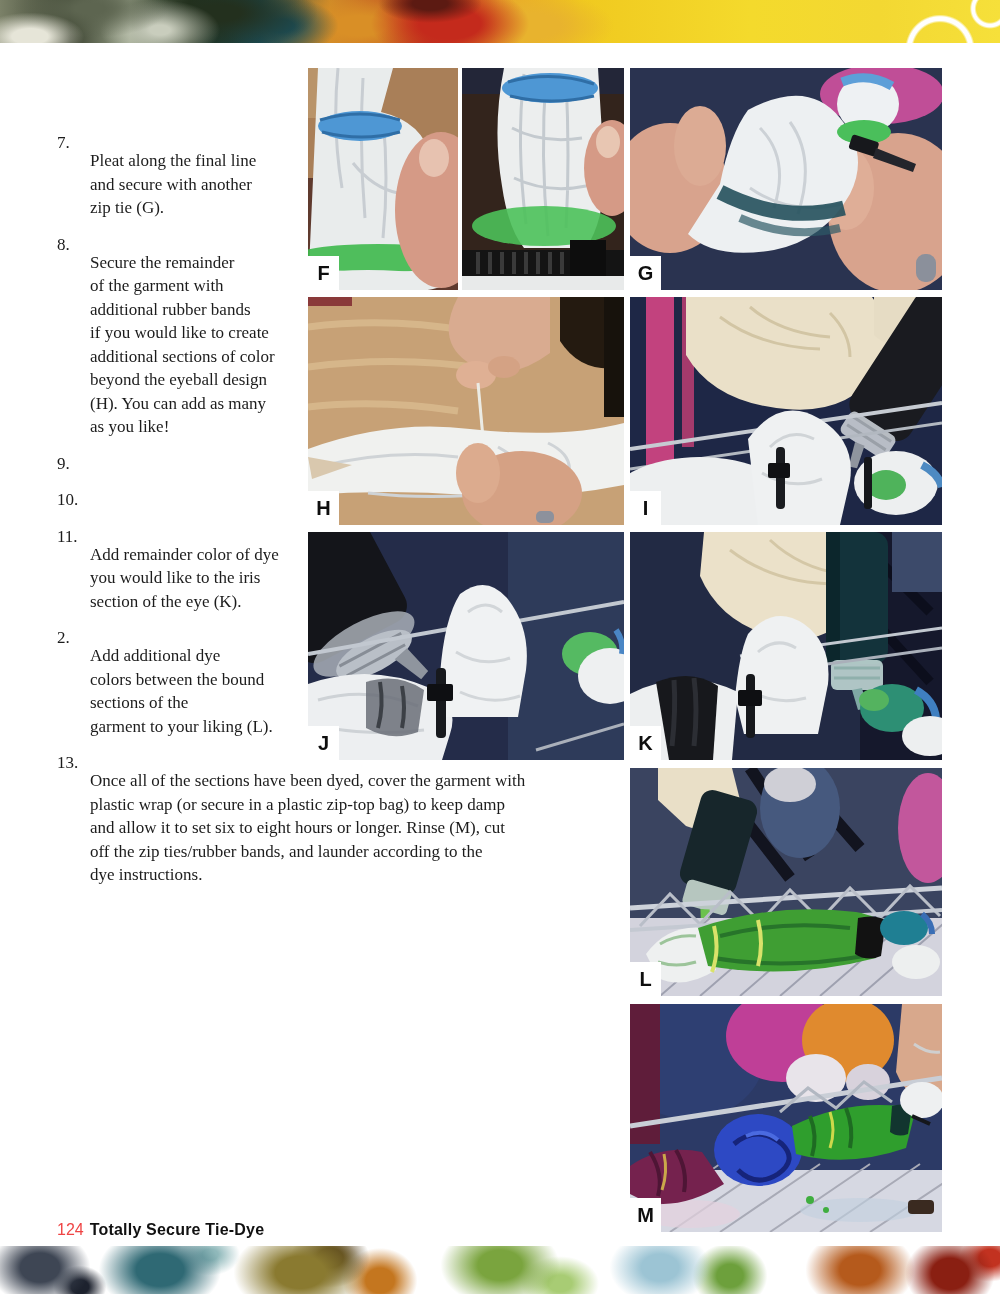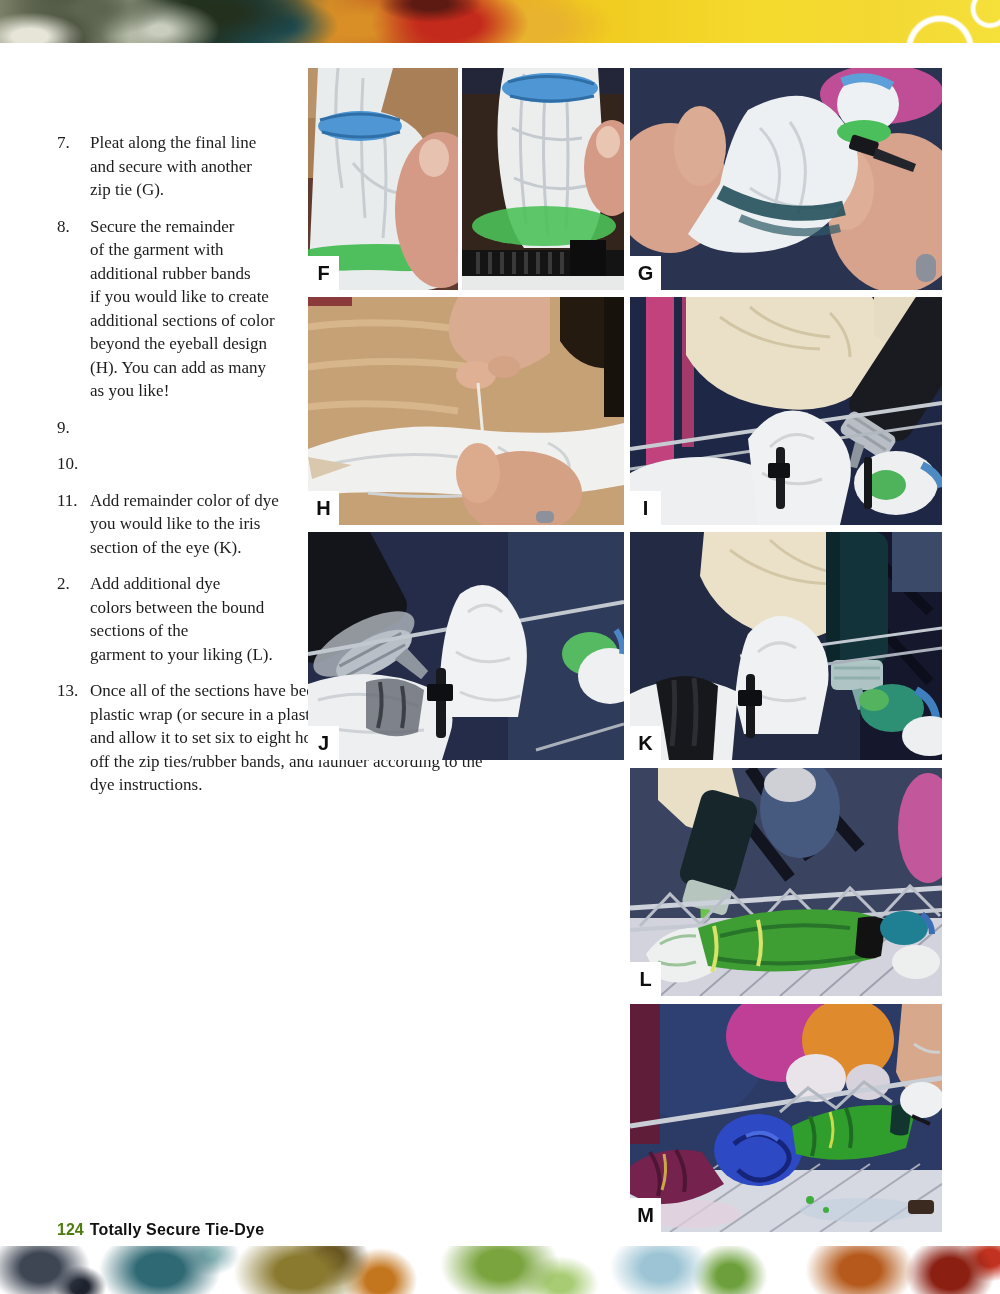--- a/index.html
+++ b/index.html
@@ -45,38 +45,38 @@
       #ffffff;
   }
 
   
   .steps {
     position:absolute; left:57px; top:131px; width:522px;
     font-size:17px; line-height:23.5px;
   }
   .step { display:flex; margin-bottom:13px; }
   .step-number { width:33px; flex:0 0 33px; }
-  .step-text { white-space:pre-line; }
+  .step-text { white-space:pre-line;margin-top:18px; }
 
   
   .fig { position:absolute; }
   .fig svg { display:block; }
   .photo-split { display:flex; gap:4px; width:100%; height:100%; background:#fff; }
   .label-box {
     position:absolute; left:0; bottom:0; width:31px; height:34px; background:#ffffff;
     display:flex; align-items:center; justify-content:center;
     font-family:"Liberation Sans", sans-serif; font-weight:800; font-size:20px; color:#0e0e0e;
   }
 
   
   .footer {
     position:absolute; left:57px; top:1221px;
     font-family:"Liberation Sans", sans-serif; font-size:16px; color:#111;
   }
-  .footer .num { font-weight:700; color:#4d7c0f; margin-right:6px;margin-top:16px; }
+  .footer .num { font-weight:400; color:#ef4444; margin-right:6px;margin-top:16px; }
   .footer .title { font-weight:800; letter-spacing:0.2px; }
 </style>
 </head>
 <body>
 
 <div class="page">
 
   <div class="border-top"></div>
 
   <div class="steps">

